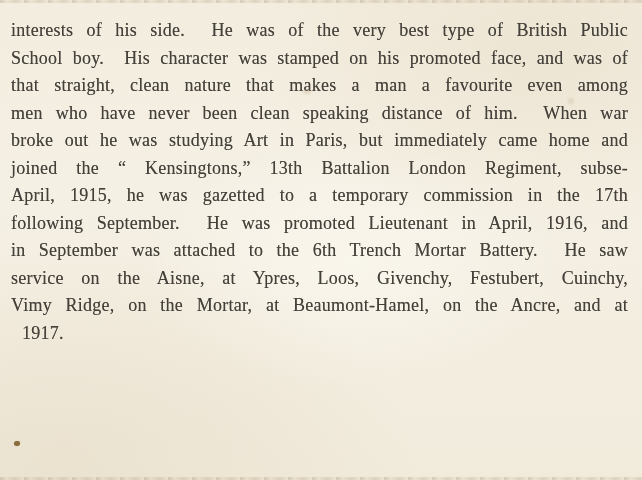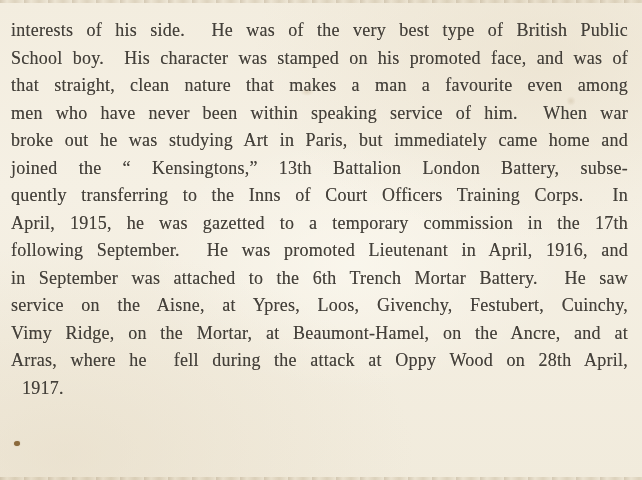--- a/index.html
+++ b/index.html
@@ -87,30 +87,28 @@
 </head>
 <body>
 
 <div class="page">
   <div class="edge top"></div>
 
   <div class="text-block">
     <div class="line">interests of his side.  He was of the very best type of British Public</div>
     <div class="line">School boy.  His character was stamped on his promoted face, and was of</div>
     <div class="line">that straight, clean nature that makes a man a favourite even among</div>
-    <div class="line">men who have never been within speaking service of him.  When war</div>
+    <div class="line">men who have never been clean speaking distance of him.  When war</div>
     <div class="line">broke out he was studying Art in Paris, but immediately came home and</div>
-    <div class="line">joined the “ Kensingtons,” 13th Battalion London Battery, subse-</div>
-    <div class="line">quently transferring to the Inns of Court Officers Training Corps.  In</div>
+    <div class="line">joined the “ Kensingtons,” 13th Battalion London Regiment, subse-</div>
     <div class="line">April, 1915, he was gazetted to a temporary commission in the 17th</div>
     <div class="line">following September.  He was promoted Lieutenant in April, 1916, and</div>
     <div class="line">in September was attached to the 6th Trench Mortar Battery.  He saw</div>
     <div class="line">service on the Aisne, at Ypres, Loos, Givenchy, Festubert, Cuinchy,</div>
     <div class="line">Vimy Ridge, on the Mortar, at Beaumont-Hamel, on the Ancre, and at</div>
-    <div class="line">Arras, where he  fell during the attack at Oppy Wood on 28th April,</div>
     <div class="line last">1917.</div>
   </div>
 
   <div class="ink-speck"></div>
   <div class="stain-1"></div>
   <div class="stain-2"></div>
 
   <div class="edge bottom"></div>
 </div>
 

